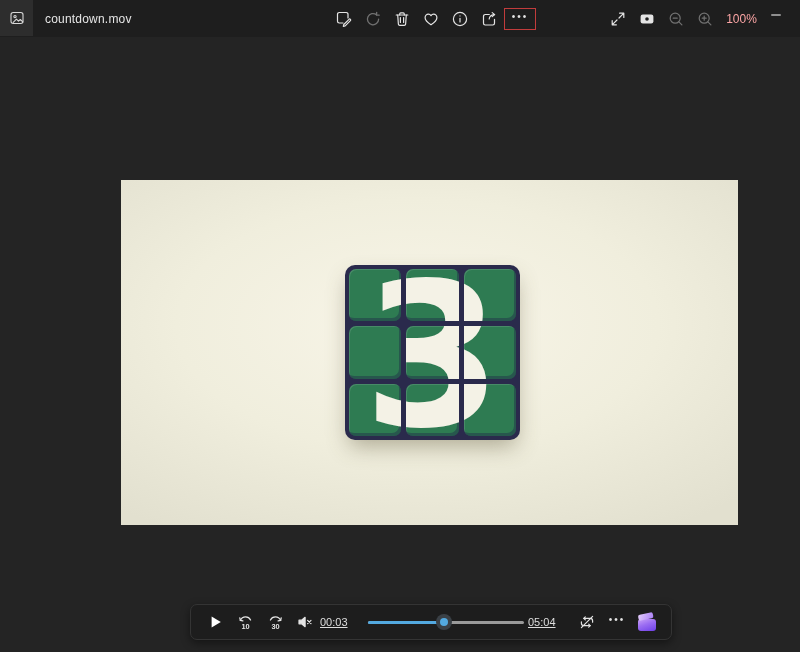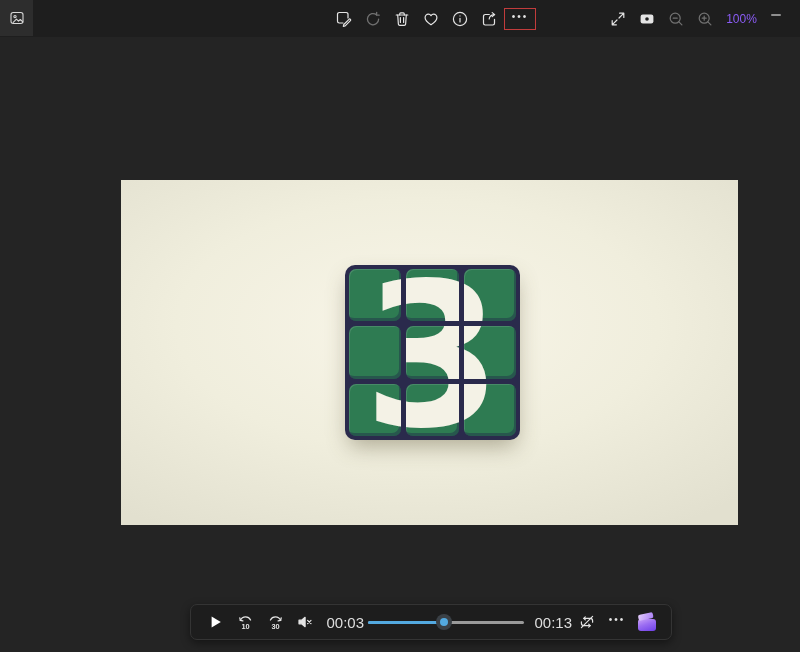--- a/index.html
+++ b/index.html
@@ -30,21 +30,21 @@
   .tb-center { left:331px; gap:3px; }
   .tb-right  { right:42px; gap:5px; }
   .icon-btn {
     width:26px; height:26px; display:flex; align-items:center; justify-content:center;
     color:#e4e4e4; background:transparent; border:none; cursor:pointer;
   }
   .icon-btn.sm { width:24px; }
   .icon-btn.dim { opacity:.42; }
   .more-btn { width:30px; height:20px; outline:1.5px solid #c23c3c; }
   .dots { font-size:10px; letter-spacing:2px; color:#e4e4e4; line-height:1; padding-bottom:4px; }
-  .zoom-label { font-size:12px; color:#8b5cf6; padding-left:3px; width:36px; text-align:center; }
+  .zoom-label { font-size:12px; color:#fca5a5; padding-left:3px; width:36px; text-align:center; }
   .win-dash {
     position:absolute; right:19px; top:14px; width:10px; height:2px;
     background:#8f8f8f; border-radius:1px;
   }
 
   
   .video-frame {
     position:absolute; left:121px; top:180px; width:617px; height:345px;
     background:radial-gradient(ellipse 75% 70% at 48% 42%, #f8f5e8 0%, #f0eedd 52%, #e2e0cf 100%);
   }
@@ -79,21 +79,21 @@
   .playbar {
     position:absolute; left:190px; top:604px; width:482px; height:36px;
     background:#1d1d1d; border:1px solid #343434; border-radius:7px;
     display:flex; align-items:center; padding:0 9px;
     box-shadow:0 3px 10px rgba(0,0,0,.45);
   }
   .pb-btn {
     width:30px; height:30px; display:flex; align-items:center; justify-content:center;
     background:transparent; border:none; color:#e4e4e4; cursor:pointer; flex:0 0 auto;
   }
-  .time { width:44px; text-align:right; font-size:15px; color:#dedede; flex:0 0 auto; }
+  .time { width:44px; text-align:left; font-size:11px; color:#dedede; flex:0 0 auto;text-decoration:underline; }
   .slider { flex:1 1 auto; height:30px; display:flex; align-items:center; padding:0 4px; cursor:pointer; }
   .track { position:relative; width:100%; height:3px; background:#9a9a9a; border-radius:2px; }
   .fill  { position:absolute; left:0; top:0; height:100%; background:#53a9e0; border-radius:2px; }
   .thumb {
     position:absolute; right:-8px; top:50%; transform:translateY(-50%);
     width:16px; height:16px; border-radius:50%; background:#3a4046;
     display:flex; align-items:center; justify-content:center;
   }
   .thumb-dot { width:8px; height:8px; border-radius:50%; background:#53a9e0; }
 
@@ -119,20 +119,21 @@
   <div class="app-btn">
     <span>
       <svg width="16" height="16" viewBox="0 0 16 16" fill="none" stroke="currentColor" stroke-width="1.1" stroke-linecap="round" stroke-linejoin="round">
         <rect x="2" y="2.5" width="12" height="11" rx="2.2"></rect>
         <circle cx="6" cy="6.6" r="1.15"></circle>
         <path d="M4.2 12.3l3.2-3.1 2.1 2 1.8-1.7 2.5 2.4"></path>
       </svg>
     </span>
   </div>
 
+  <div class="filename">countdown.mov</div>
 
   <div class="tb-group tb-center">
     <button class="icon-btn">
       <span>
         <svg width="18" height="18" viewBox="0 0 18 18" fill="none" stroke="currentColor" stroke-width="1.2" stroke-linecap="round" stroke-linejoin="round">
           <path d="M13 8V4.2c0-.9-.7-1.7-1.7-1.7H4.2c-.9 0-1.7.8-1.7 1.7v7.1c0 .9.8 1.7 1.7 1.7H8"></path>
           <path d="M10.2 15.9l-1.9.5.5-1.9 5.2-5.2c.4-.4 1-.4 1.4 0 .4.4.4 1 0 1.4l-5.2 5.2z"></path>
         </svg>
       </span>
     </button>
@@ -282,21 +283,21 @@
   <div class="slider">
     <div class="track">
       <div class="fill" style="width: 49%;">
         <div class="thumb">
           <div class="thumb-dot"></div>
         </div>
       </div>
     </div>
   </div>
 
-  <div class="time">00:13</div>
+  <div class="time">05:04</div>
   <button class="pb-btn">
     <span>
       <svg width="18" height="18" viewBox="0 0 18 18" fill="none" stroke="currentColor" stroke-width="1.2" stroke-linecap="round" stroke-linejoin="round">
         <path d="M5.8 5.4h6.4c1.3 0 2.4 1.1 2.4 2.4v1.4"></path>
         <path d="M12.2 12.6H5.8c-1.3 0-2.4-1.1-2.4-2.4V8.8"></path>
         <path d="M7.3 3.9L5.8 5.4l1.5 1.5M10.7 14.1l1.5-1.5-1.5-1.5"></path>
         <path d="M3.4 14.6L14.6 3.4"></path>
       </svg>
     </span>
   </button>

